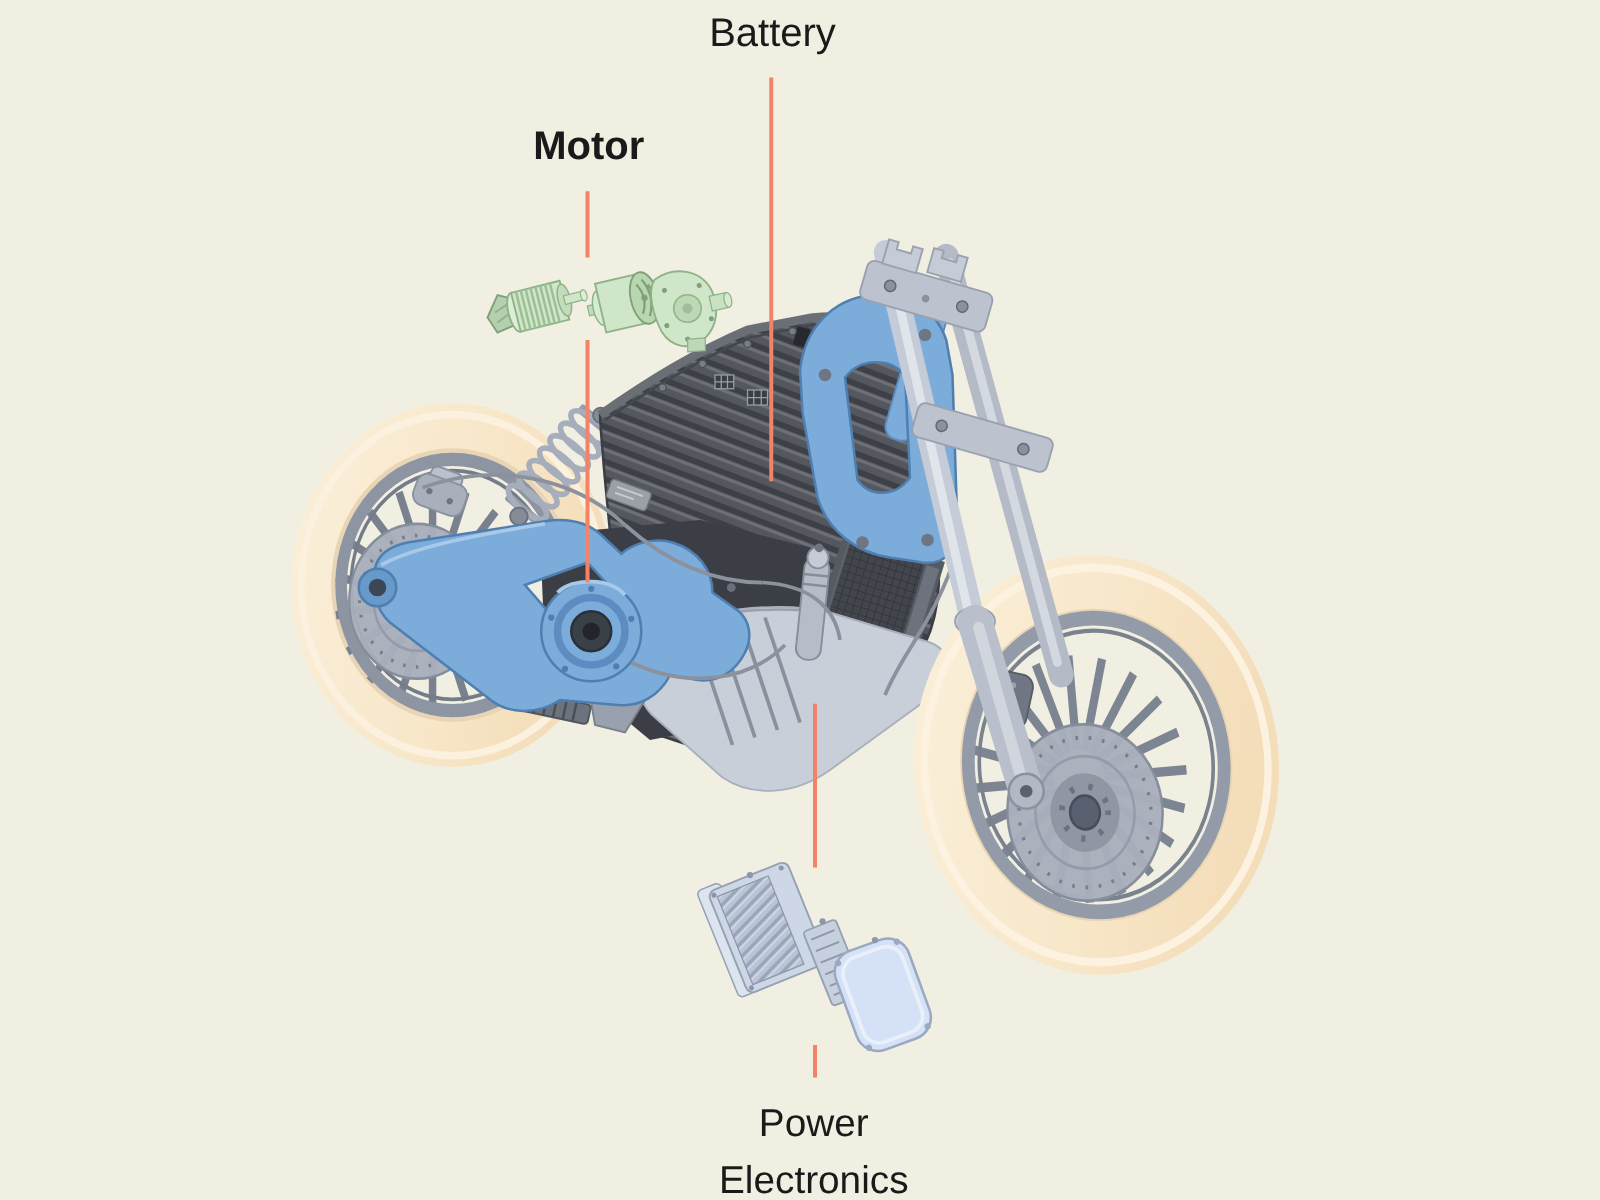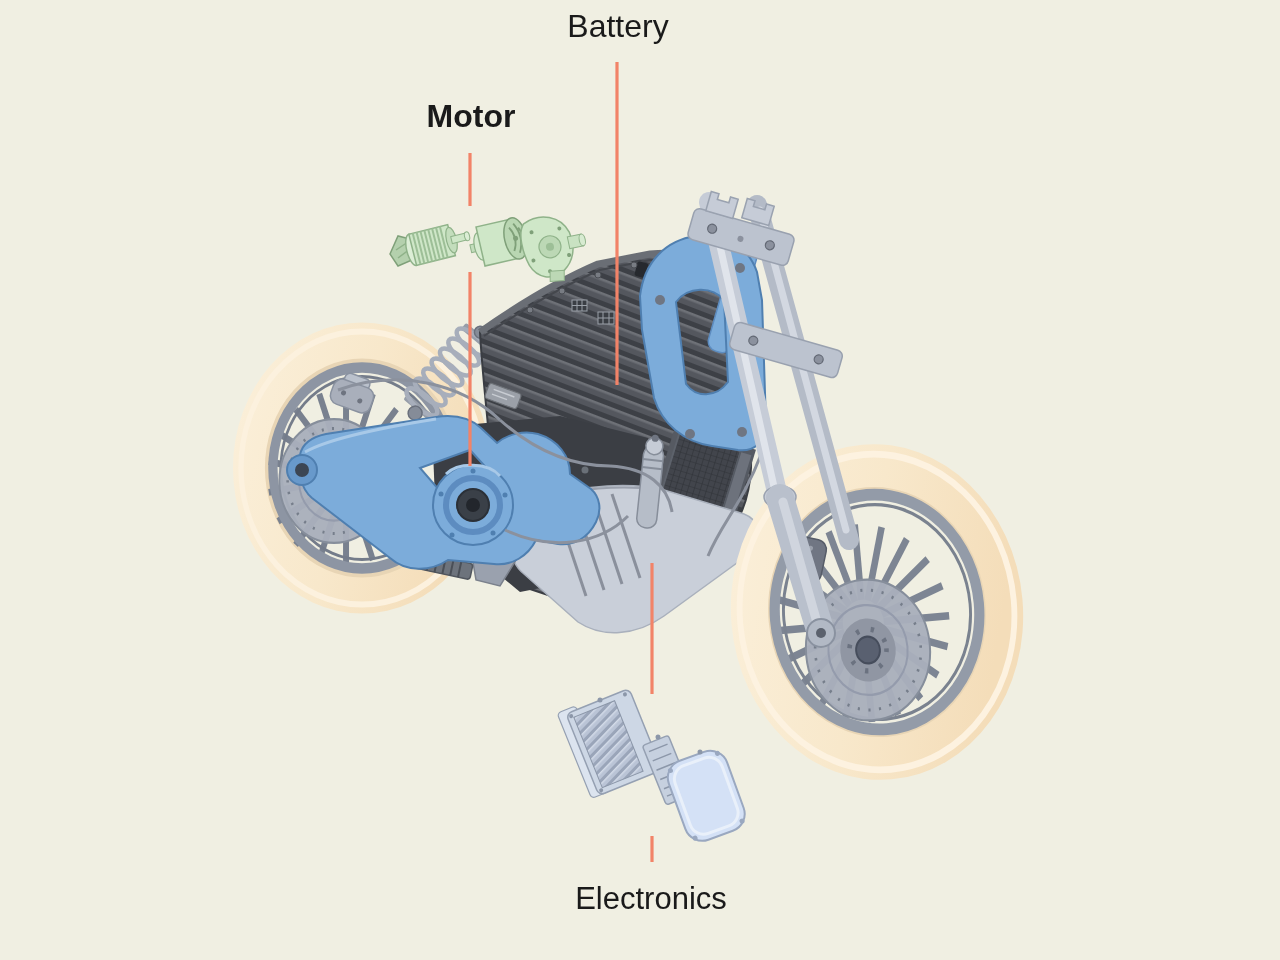--- a/index.html
+++ b/index.html
@@ -402,16 +402,17 @@
     <line class="leader" x1="652" y1="563" x2="652" y2="694"></line>
     <line class="leader" x1="652" y1="836" x2="652" y2="862"></line>
   </g>
 </svg>
 
 <div class="lbl" style="left:618px;top:8px;">Battery</div>
 
 <div class="lbl" style="left:471px;top:98px;font-weight:bold;">Motor</div>
 
 <div class="lbl lbl-small" style="left:651px;top:876px;">
+  <div>Power</div>
   <div>Electronics</div>
 </div>
 
 </div>
 
 </body></html>

